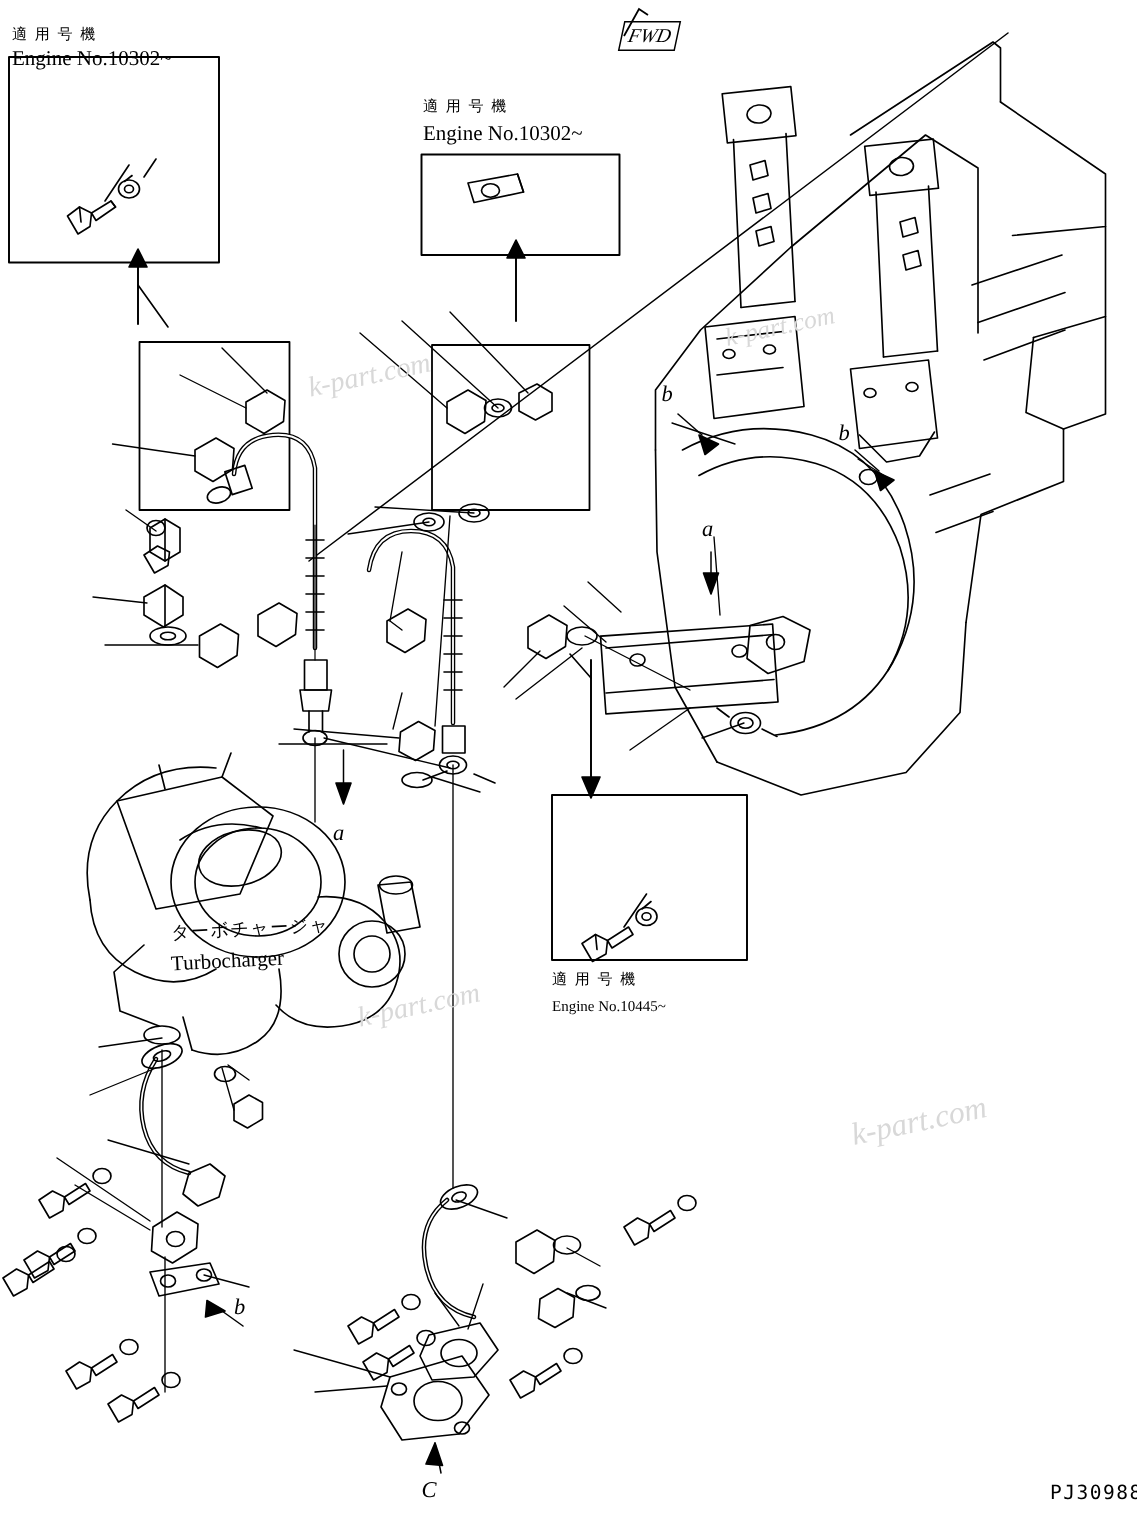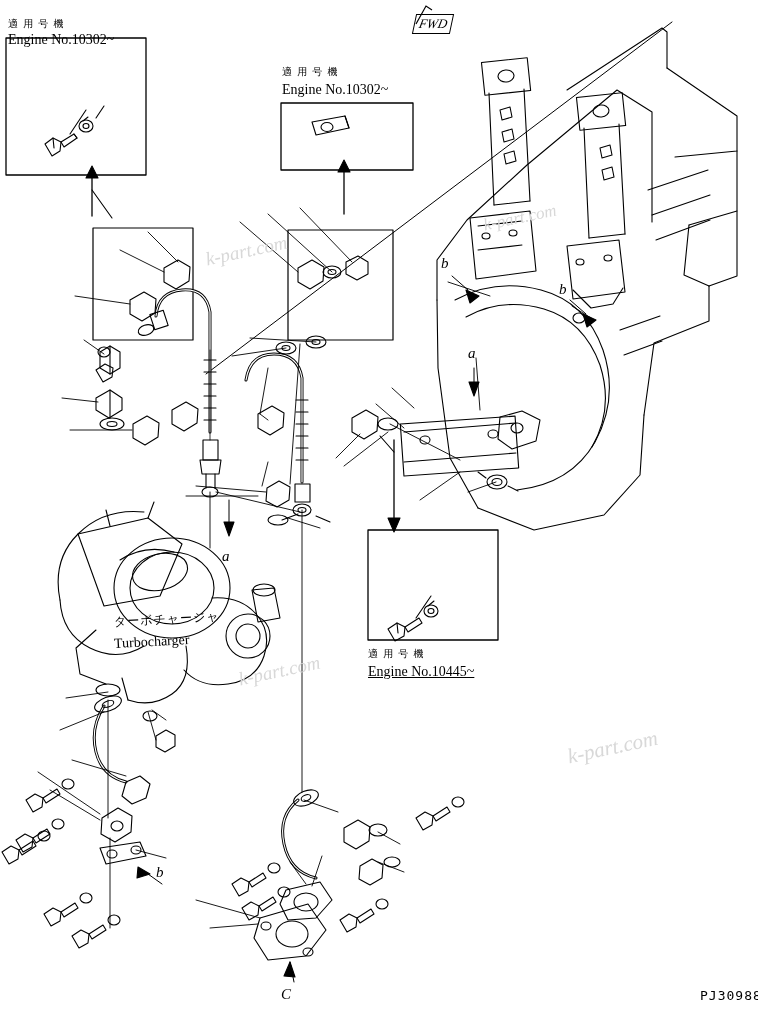--- a/index.html
+++ b/index.html
@@ -367,21 +367,21 @@
     <path d="M6 22 l10 -18 l6 4"></path>
   </svg>
 
   <div class="lbl jp" style="left:8px; top:16px;">適 用 号 機</div>
   <div class="lbl" style="left:8px; top:32px; font-size:14px;">Engine No.10302~</div>
 
   <div class="lbl jp" style="left:282px; top:64px;">適 用 号 機</div>
   <div class="lbl" style="left:282px; top:82px; font-size:14px;">Engine No.10302~</div>
 
   <div class="lbl jp" style="left:368px; top:646px;">適 用 号 機</div>
-  <div class="lbl" style="left:368px; top:664px; font-size:14px;text-decoration:underline;">Engine No.10445~</div>
+  <div class="lbl" style="left:368px; top:664px; font-size:10px;">Engine No.10445~</div>
 
   <div class="lbl jp" style="left:114px; top:612px; font-size:12px; transform:rotate(-3deg);">ターボチャージャ</div>
   <div class="lbl" style="left:114px; top:634px; font-size:14px; transform:rotate(-3deg);">Turbocharger</div>
 
   <div class="callout" style="left:222px; top:548px;">a</div>
   <div class="callout" style="left:468px; top:345px;">a</div>
   <div class="callout" style="left:441px; top:255px;">b</div>
   <div class="callout" style="left:559px; top:281px;">b</div>
   <div class="callout" style="left:156px; top:864px;">b</div>
   <div class="callout" style="left:281px; top:986px;">C</div>

